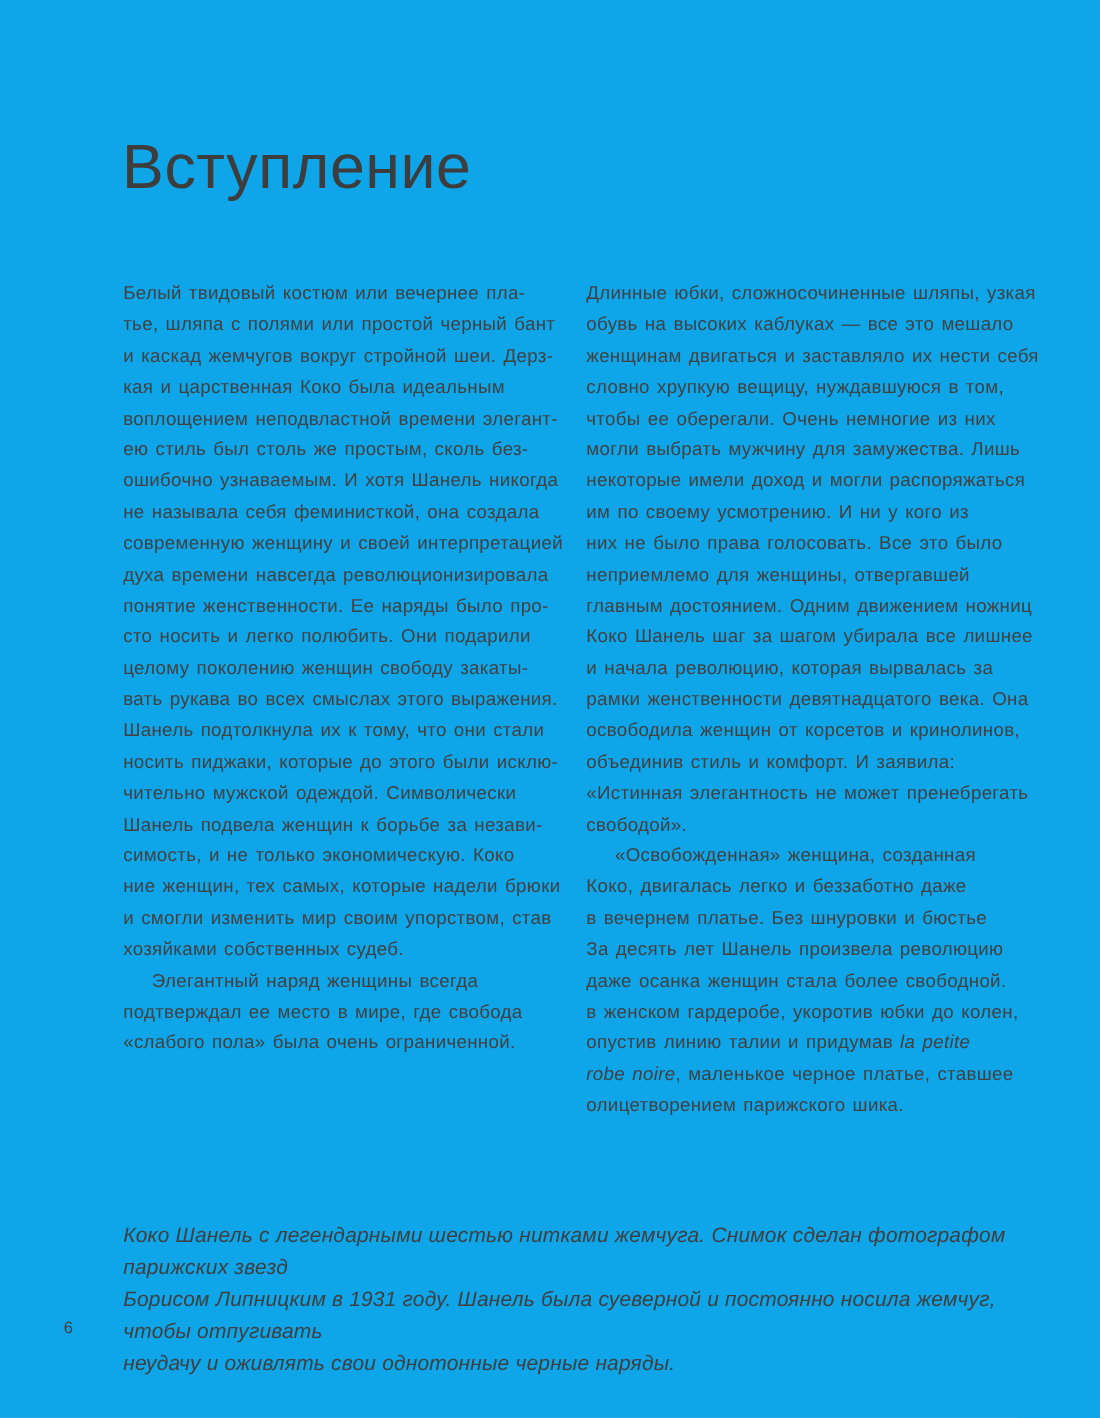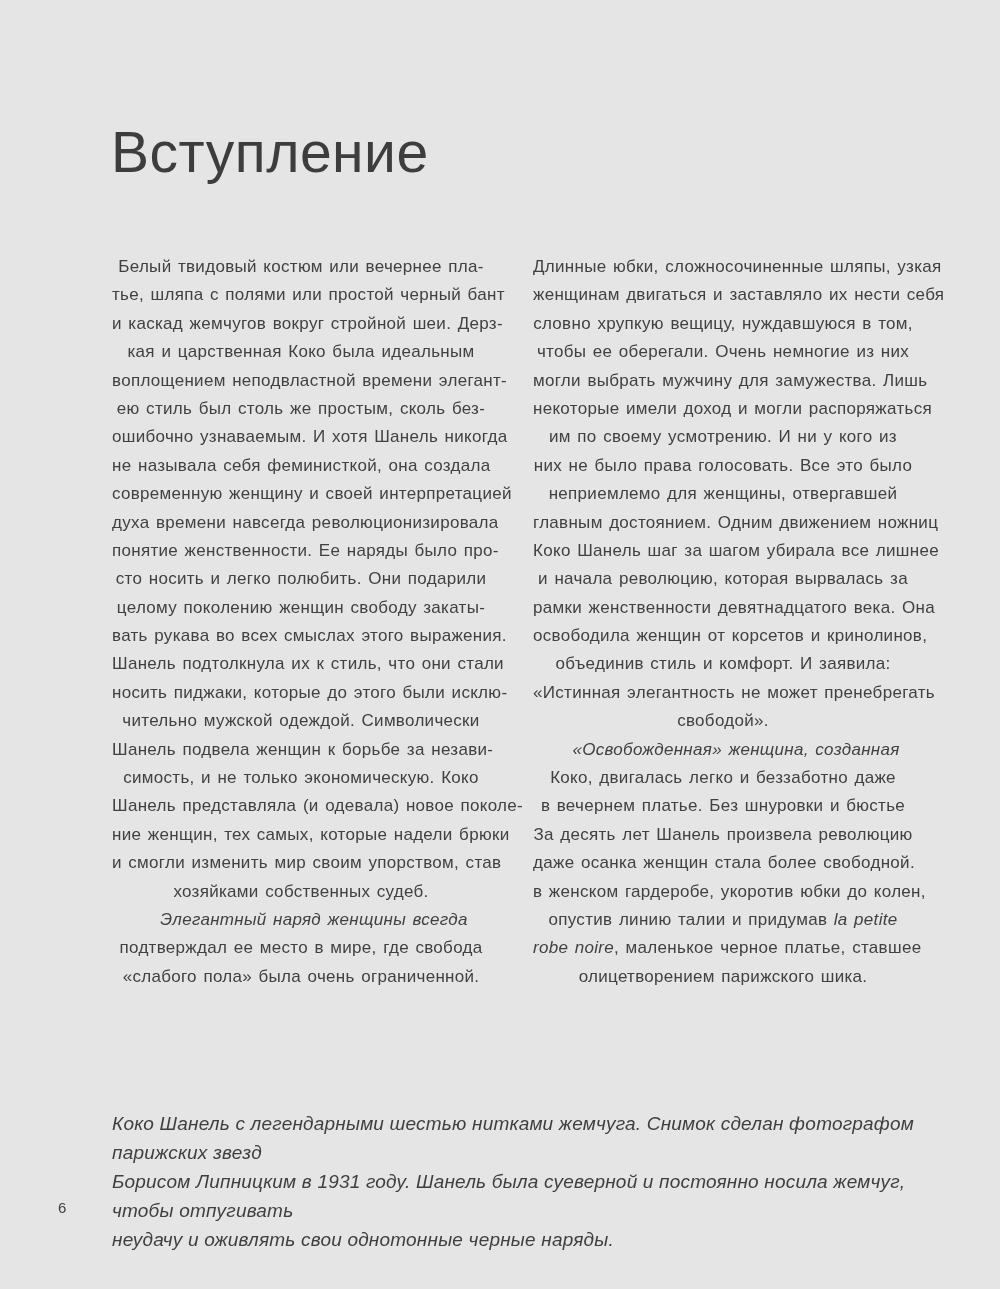--- a/index.html
+++ b/index.html
@@ -4,21 +4,21 @@
 <style>
   html, body {
     margin: 0;
     padding: 0;
     background: #ffffff;
   }
   .page {
     position: relative;
     width: 1000px;
     height: 1289px;
-    background: #e5e5e5;
+    background: #0ea5e9;
     font-family: "Liberation Sans", sans-serif;
     color: #404040;
     overflow: hidden;
   }
   .title {
     position: absolute;
     left: 111px;
     top: 121px;
     margin: 0;
     font-size: 57px;
@@ -32,22 +32,22 @@
     top: 253px;
     font-size: 17px;
     line-height: 28.4px;
     letter-spacing: 0.3px;
     word-spacing: 1.5px;
     white-space: nowrap;
     color: #414141;
   }
   #col-left  { left: 112px; width: 378px; }
   #col-right { left: 533px; width: 380px; }
-  .line { height: 28.4px; text-align: center; }
-  .line.indent { padding-left: 26px; font-style: italic; }
+  .line { height: 28.4px; }
+  .line.indent { padding-left: 26px; }
   .line .it { font-style: italic; margin-top: 32px; }
   .caption {
     position: absolute;
     left: 112px;
     top: 1109px;
     width: 840px;
     font-size: 19px;
     line-height: 29px;
     font-style: italic;
     color: #3f3f3f;
@@ -75,35 +75,35 @@
       <div class="line">воплощением неподвластной времени элегант-</div>
       <div class="line">ею стиль был столь же простым, сколь без-</div>
       <div class="line">ошибочно узнаваемым. И хотя Шанель никогда</div>
       <div class="line">не называла себя феминисткой, она создала</div>
       <div class="line">современную женщину и своей интерпретацией</div>
       <div class="line">духа времени навсегда революционизировала</div>
       <div class="line">понятие женственности. Ее наряды было про-</div>
       <div class="line">сто носить и легко полюбить. Они подарили</div>
       <div class="line">целому поколению женщин свободу закаты-</div>
       <div class="line">вать рукава во всех смыслах этого выражения.</div>
-      <div class="line">Шанель подтолкнула их к стиль, что они стали</div>
+      <div class="line">Шанель подтолкнула их к тому, что они стали</div>
       <div class="line">носить пиджаки, которые до этого были исклю-</div>
       <div class="line">чительно мужской одеждой. Символически</div>
       <div class="line">Шанель подвела женщин к борьбе за незави-</div>
       <div class="line">симость, и не только экономическую. Коко</div>
-      <div class="line">Шанель представляла (и одевала) новое поколе-</div>
       <div class="line">ние женщин, тех самых, которые надели брюки</div>
       <div class="line">и смогли изменить мир своим упорством, став</div>
       <div class="line">хозяйками собственных судеб.</div>
       <div class="line indent">Элегантный наряд женщины всегда</div>
       <div class="line">подтверждал ее место в мире, где свобода</div>
       <div class="line">«слабого пола» была очень ограниченной.</div>
     </div>
   <div class="column" id="col-right">
       <div class="line">Длинные юбки, сложносочиненные шляпы, узкая</div>
+      <div class="line">обувь на высоких каблуках — все это мешало</div>
       <div class="line">женщинам двигаться и заставляло их нести себя</div>
       <div class="line">словно хрупкую вещицу, нуждавшуюся в том,</div>
       <div class="line">чтобы ее оберегали. Очень немногие из них</div>
       <div class="line">могли выбрать мужчину для замужества. Лишь</div>
       <div class="line">некоторые имели доход и могли распоряжаться</div>
       <div class="line">им по своему усмотрению. И ни у кого из</div>
       <div class="line">них не было права голосовать. Все это было</div>
       <div class="line">неприемлемо для женщины, отвергавшей</div>
       <div class="line">главным достоянием. Одним движением ножниц</div>
       <div class="line">Коко Шанель шаг за шагом убирала все лишнее</div>

